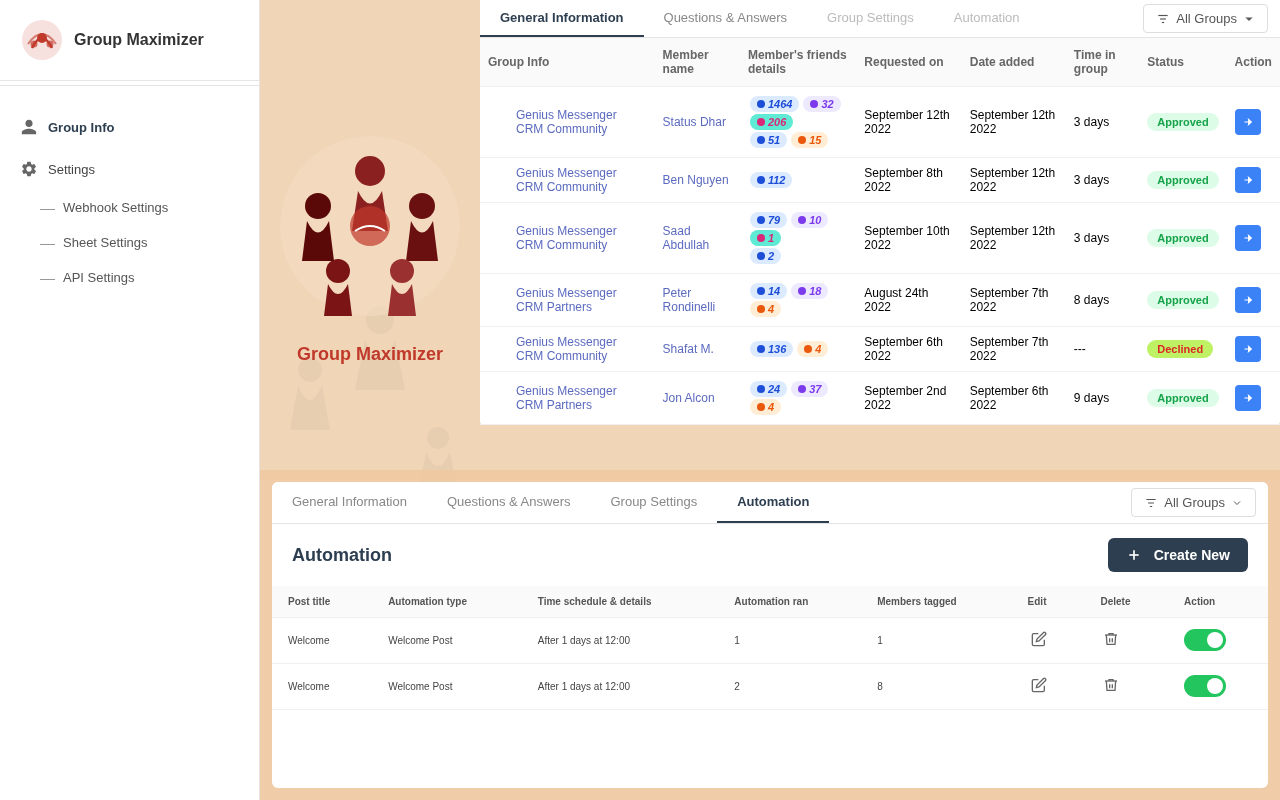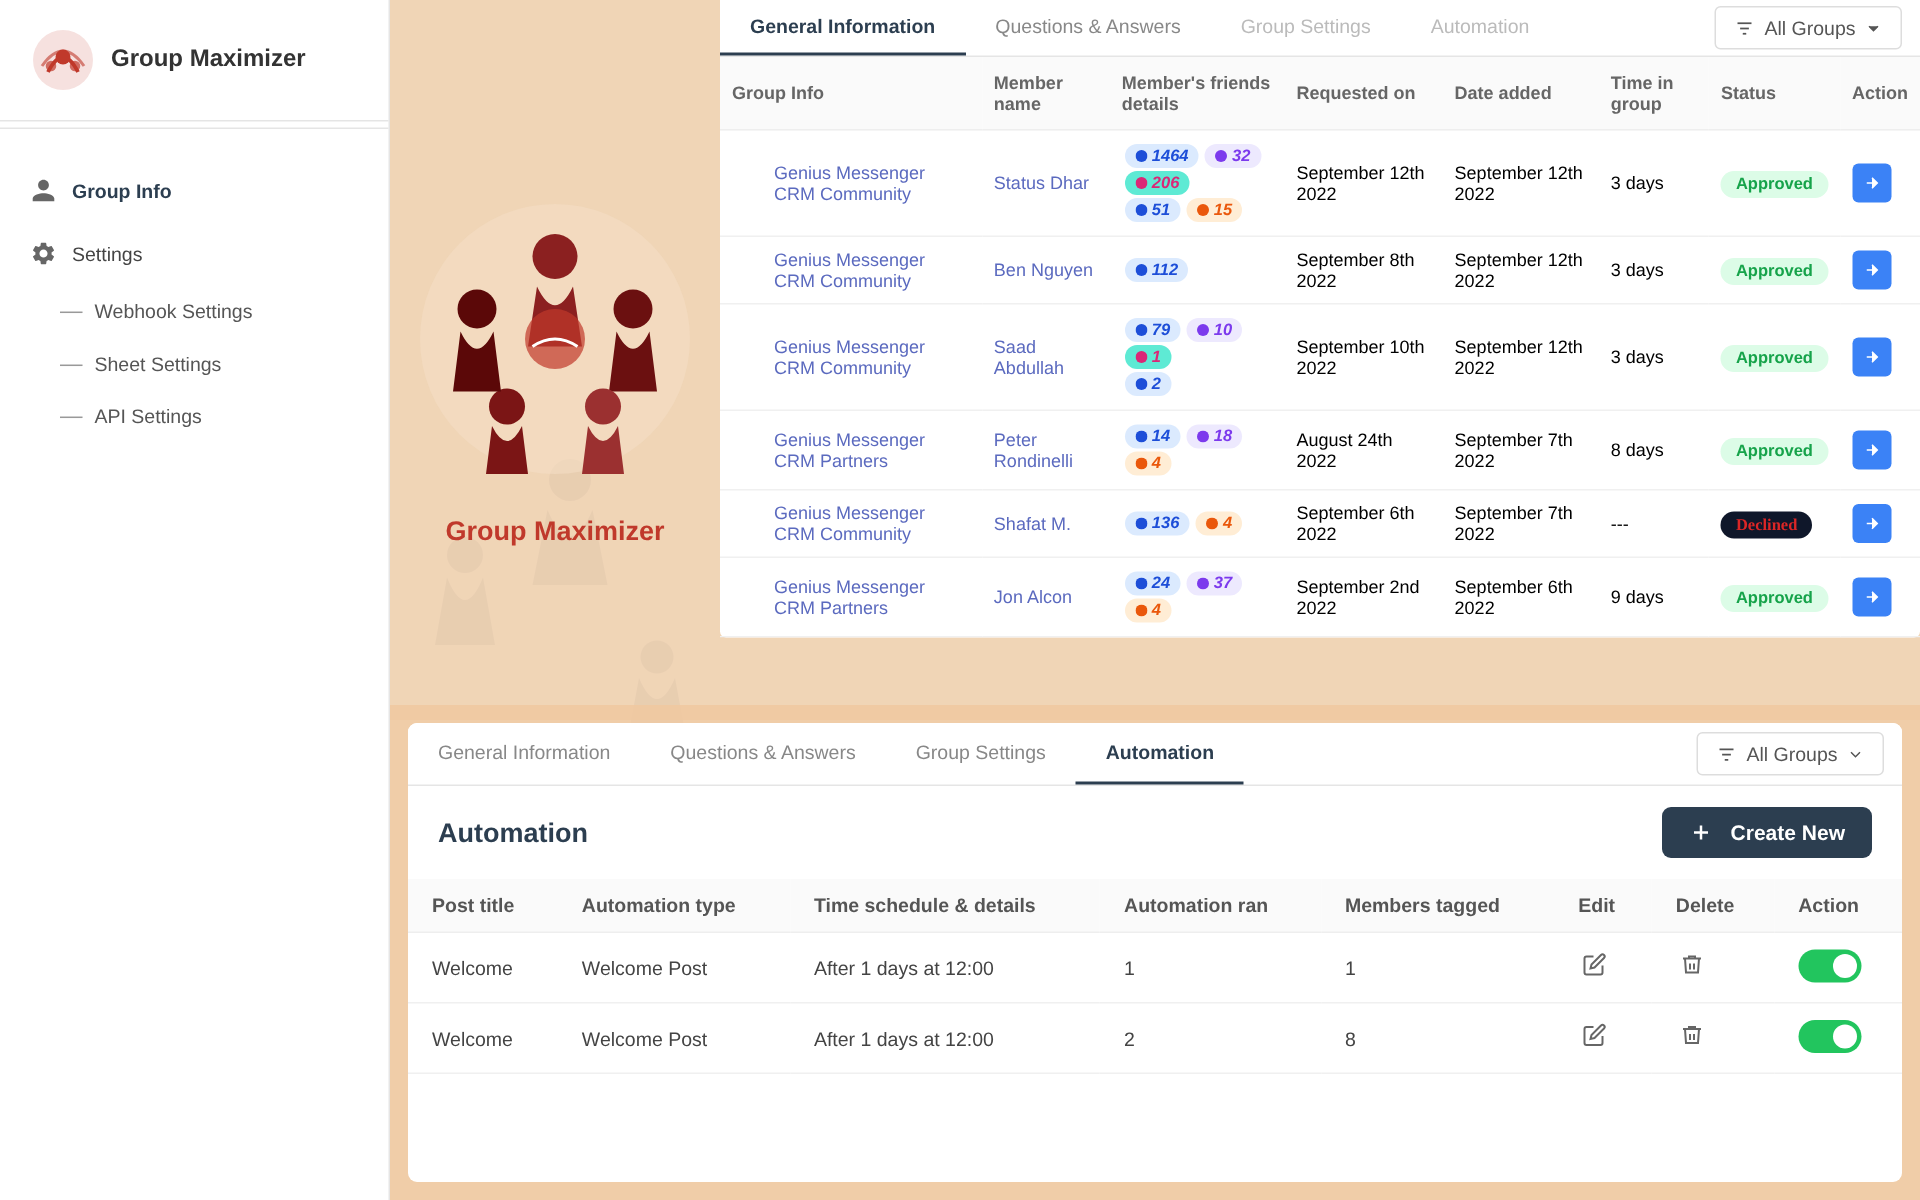--- a/index.html
+++ b/index.html
@@ -213,21 +213,21 @@
     .badge-pink { background: #5eead4; color: #db2777; text-align: center; }
     .badge-orange { background: #ffedd5; color: #ea580c; justify-content: center; }
 
     .status-badge {
       padding: 3px 10px;
       border-radius: 12px;
       font-size: 11px;
       font-weight: 600;
     }
     .status-approved { background: #dcfce7; color: #16a34a; }
-    .status-declined { background: #0f172a; color: #dc2626; font-family: Liberation Serif, serif; }
+    .status-declined { background: #bef264; color: #dc2626; }
 
     .action-btn {
       width: 26px;
       height: 26px;
       background: #3b82f6;
       border: none;
       border-radius: 4px;
       cursor: pointer;
       display: flex;
       align-items: center;
@@ -307,21 +307,21 @@
       border-radius: 6px;
       padding: 9px 18px;
       cursor: pointer;
       font-size: 14px;
       font-weight: 600;
     }
 
     .automation-table {
       width: 100%;
       border-collapse: collapse;
-      font-size: 13px;
+      font-size: 10px;
     }
     .automation-table th {
       padding: 10px 16px;
       text-align: left;
       color: #555;
       font-weight: 600;
       border-bottom: 1px solid #eee;
       background: #fafafa;
     }
     .automation-table td {

